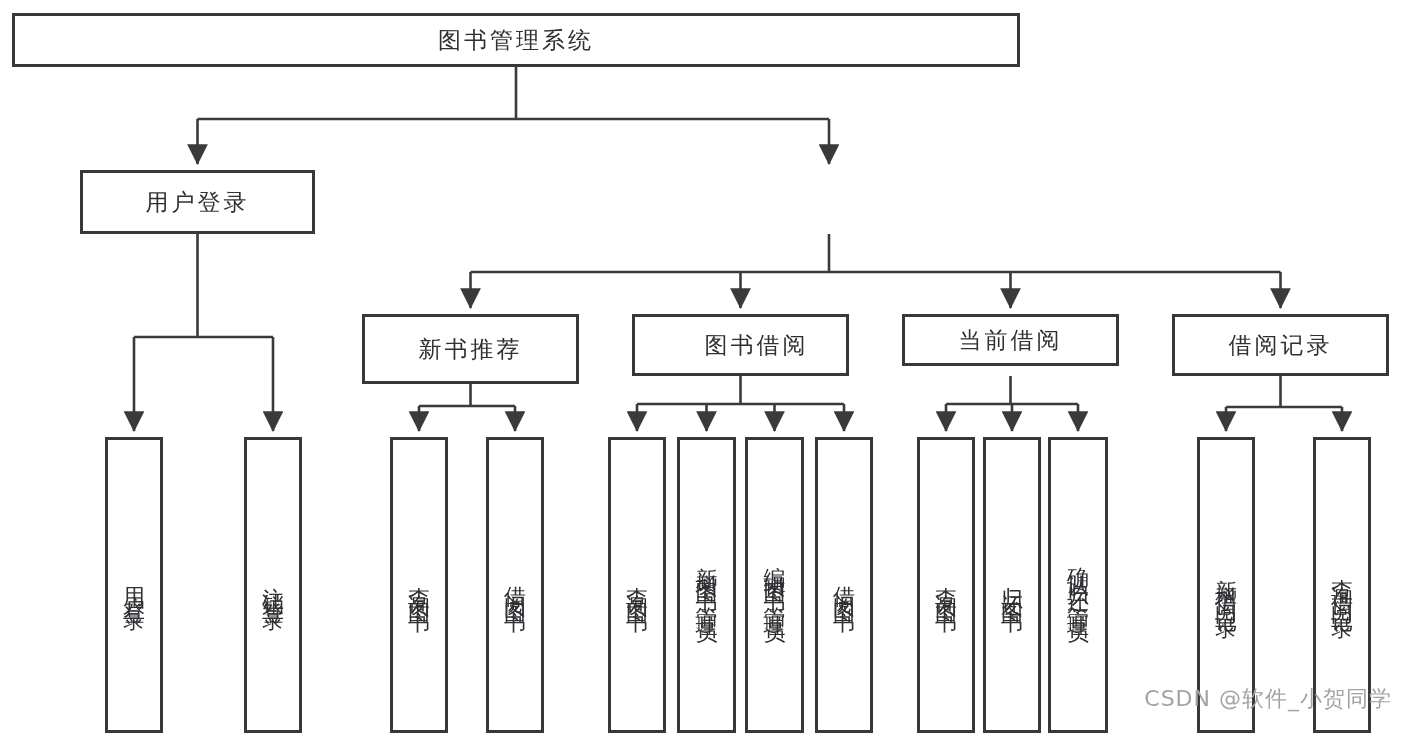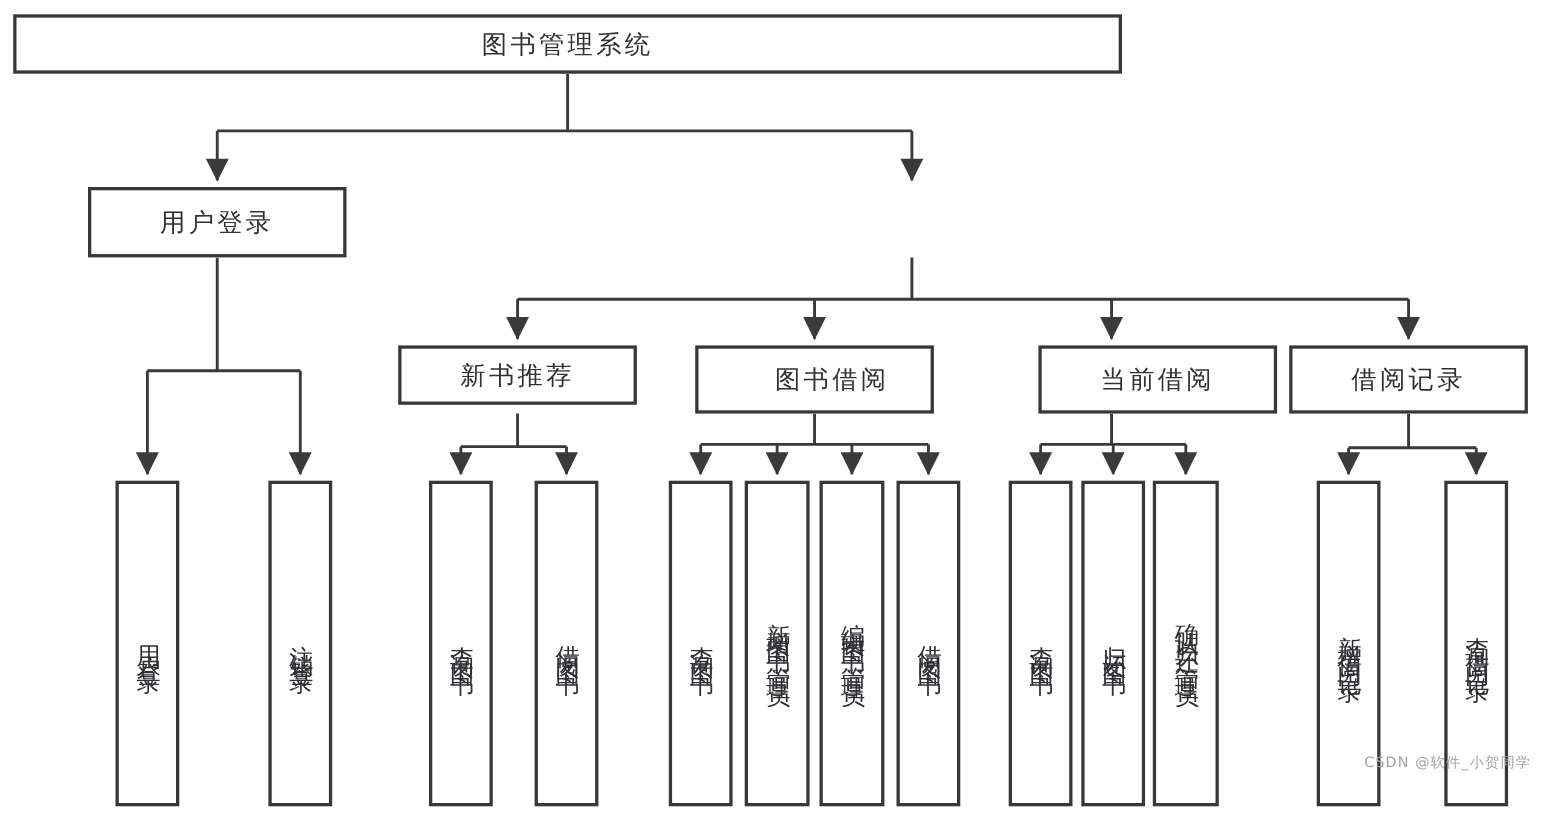--- a/index.html
+++ b/index.html
@@ -33,21 +33,21 @@
     writing-mode:vertical-rl;
     text-orientation:mixed;
     font-size:22px;
     letter-spacing:8px;
     line-height:1;
     white-space:nowrap;
   }
   #watermark{
     position:absolute;
     right:13px;top:684px;
-    font-size:13px;
+    font-size:22px;
     color:var(--watermark);
     letter-spacing:1px;
     white-space:nowrap;
   }
 </style>
 </head>
 <body>
 
 <div id="canvas">
 
@@ -94,27 +94,27 @@
   </svg>
 
   <div class="box" style="left:12px;top:13px;width:1008px;height:54px;">
     <span class="h-label">图书管理系统</span>
   </div>
 
   <div class="box" style="left:80px;top:170px;width:235px;height:64px;">
     <span class="h-label">用户登录</span>
   </div>
 
-  <div class="box" style="left:362px;top:314px;width:217px;height:54px;">
+  <div class="box" style="left:362px;top:314px;width:217px;height:70px;">
     <span class="h-label">新书推荐</span>
   </div>
   <div class="box" style="left:632px;top:314px;width:217px;height:62px;padding-left:32px;">
     <span class="h-label">图书借阅</span>
   </div>
-  <div class="box" style="left:944px;top:314px;width:217px;height:62px;">
+  <div class="box" style="left:902px;top:314px;width:217px;height:52px;">
     <span class="h-label">当前借阅</span>
   </div>
   <div class="box" style="left:1172px;top:314px;width:217px;height:62px;">
     <span class="h-label">借阅记录</span>
   </div>
 
   <div class="box" style="left:105px;top:437px;width:58px;height:296px;">
     <span class="v-label">用户登录</span>
   </div>
   <div class="box" style="left:244px;top:437px;width:58px;height:296px;">

